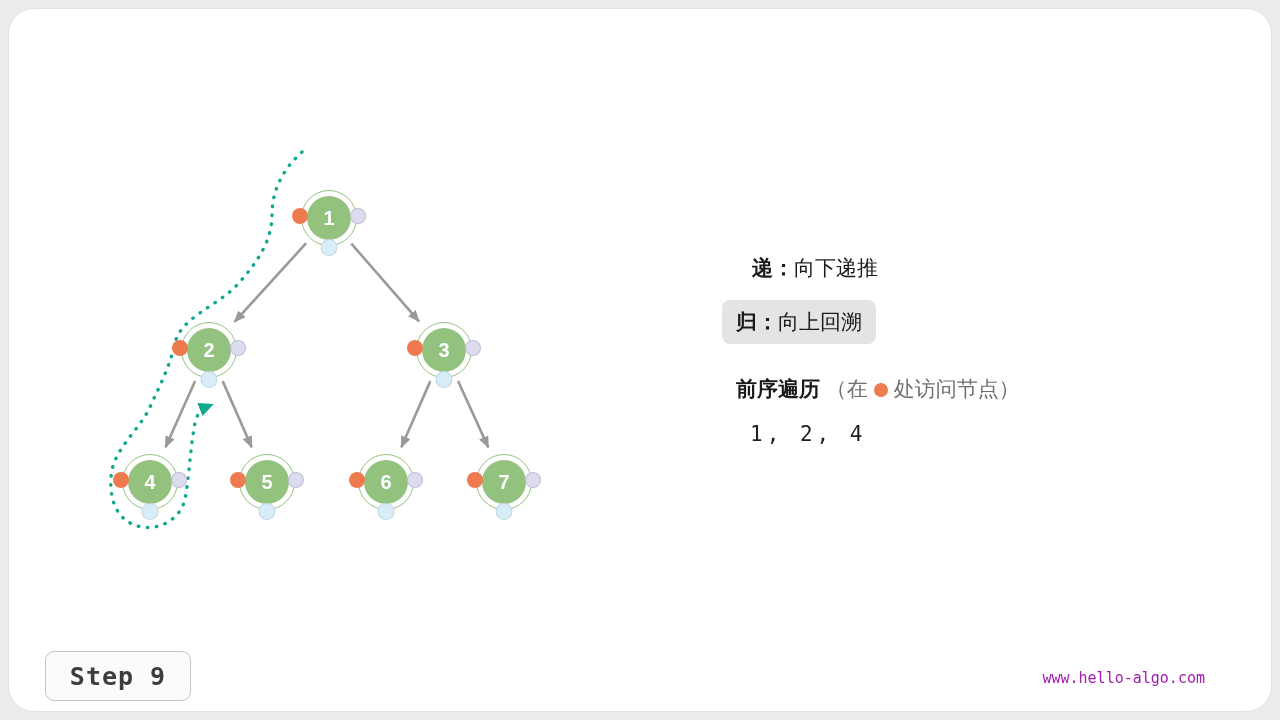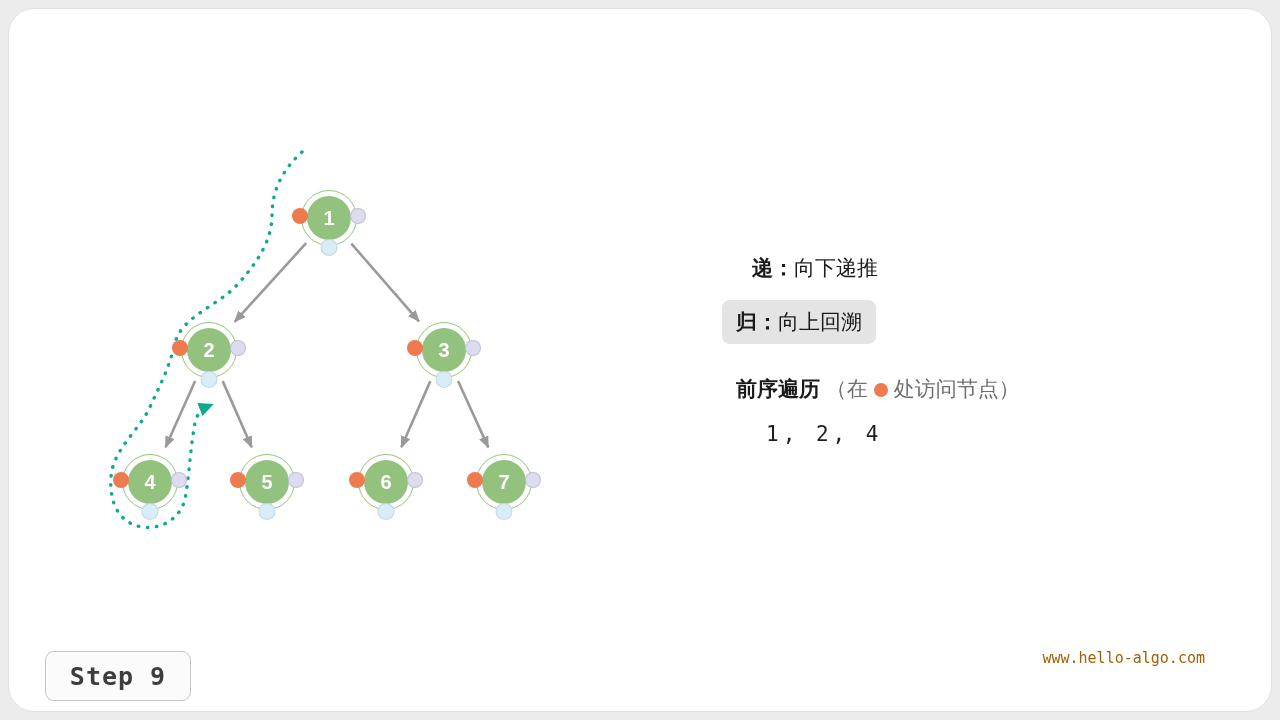--- a/index.html
+++ b/index.html
@@ -48,37 +48,37 @@
   .legend-line{position:absolute;font-size:21px;color:#1a1a1a;white-space:nowrap;}
   .legend-line b{font-weight:700;}
   #line-recurse{left:743px;top:245px;}
   #line-backtrack{
     left:713px;top:291px;background:var(--highlight-gray);
     border-radius:8px;padding:8px 14px;
   }
   #line-preorder{left:727px;top:366px;}
   #line-sequence{
     left:741px;top:413px;font-family:"DejaVu Sans Mono","Liberation Mono",monospace;
-    font-size:21px;letter-spacing:4px;color:#1f1f1f;margin-left:16px;
+    font-size:21px;letter-spacing:4px;color:#1f1f1f;
   }
   .gray{color:#6f6f6f;}
   .inline-dot{
     display:inline-block;width:14px;height:14px;border-radius:50%;
     background:var(--visit-orange);vertical-align:-1px;margin:0 6px;
   }
 
   .step-badge{
     position:absolute;left:36px;top:642px;width:146px;height:50px;box-sizing:border-box;
     border:1.5px solid #c4c4c4;border-radius:9px;background:#fbfbfb;
     color:#3d3d3d;font-family:"DejaVu Sans Mono","Liberation Mono",monospace;
     font-weight:bold;font-size:25px;letter-spacing:1px;
     display:flex;align-items:center;justify-content:center;
   }
   .watermark{
-    position:absolute;right:66px;bottom:44px;color:#a16207;font-size:15px;
+    position:absolute;right:66px;bottom:24px;color:#a21caf;font-size:15px;
     font-family:"DejaVu Sans Mono","Liberation Mono",monospace;
   }
 </style>
 </head>
 <body>
 
 <div class="card">
 
   <svg id="tree-svg">
     <defs>

